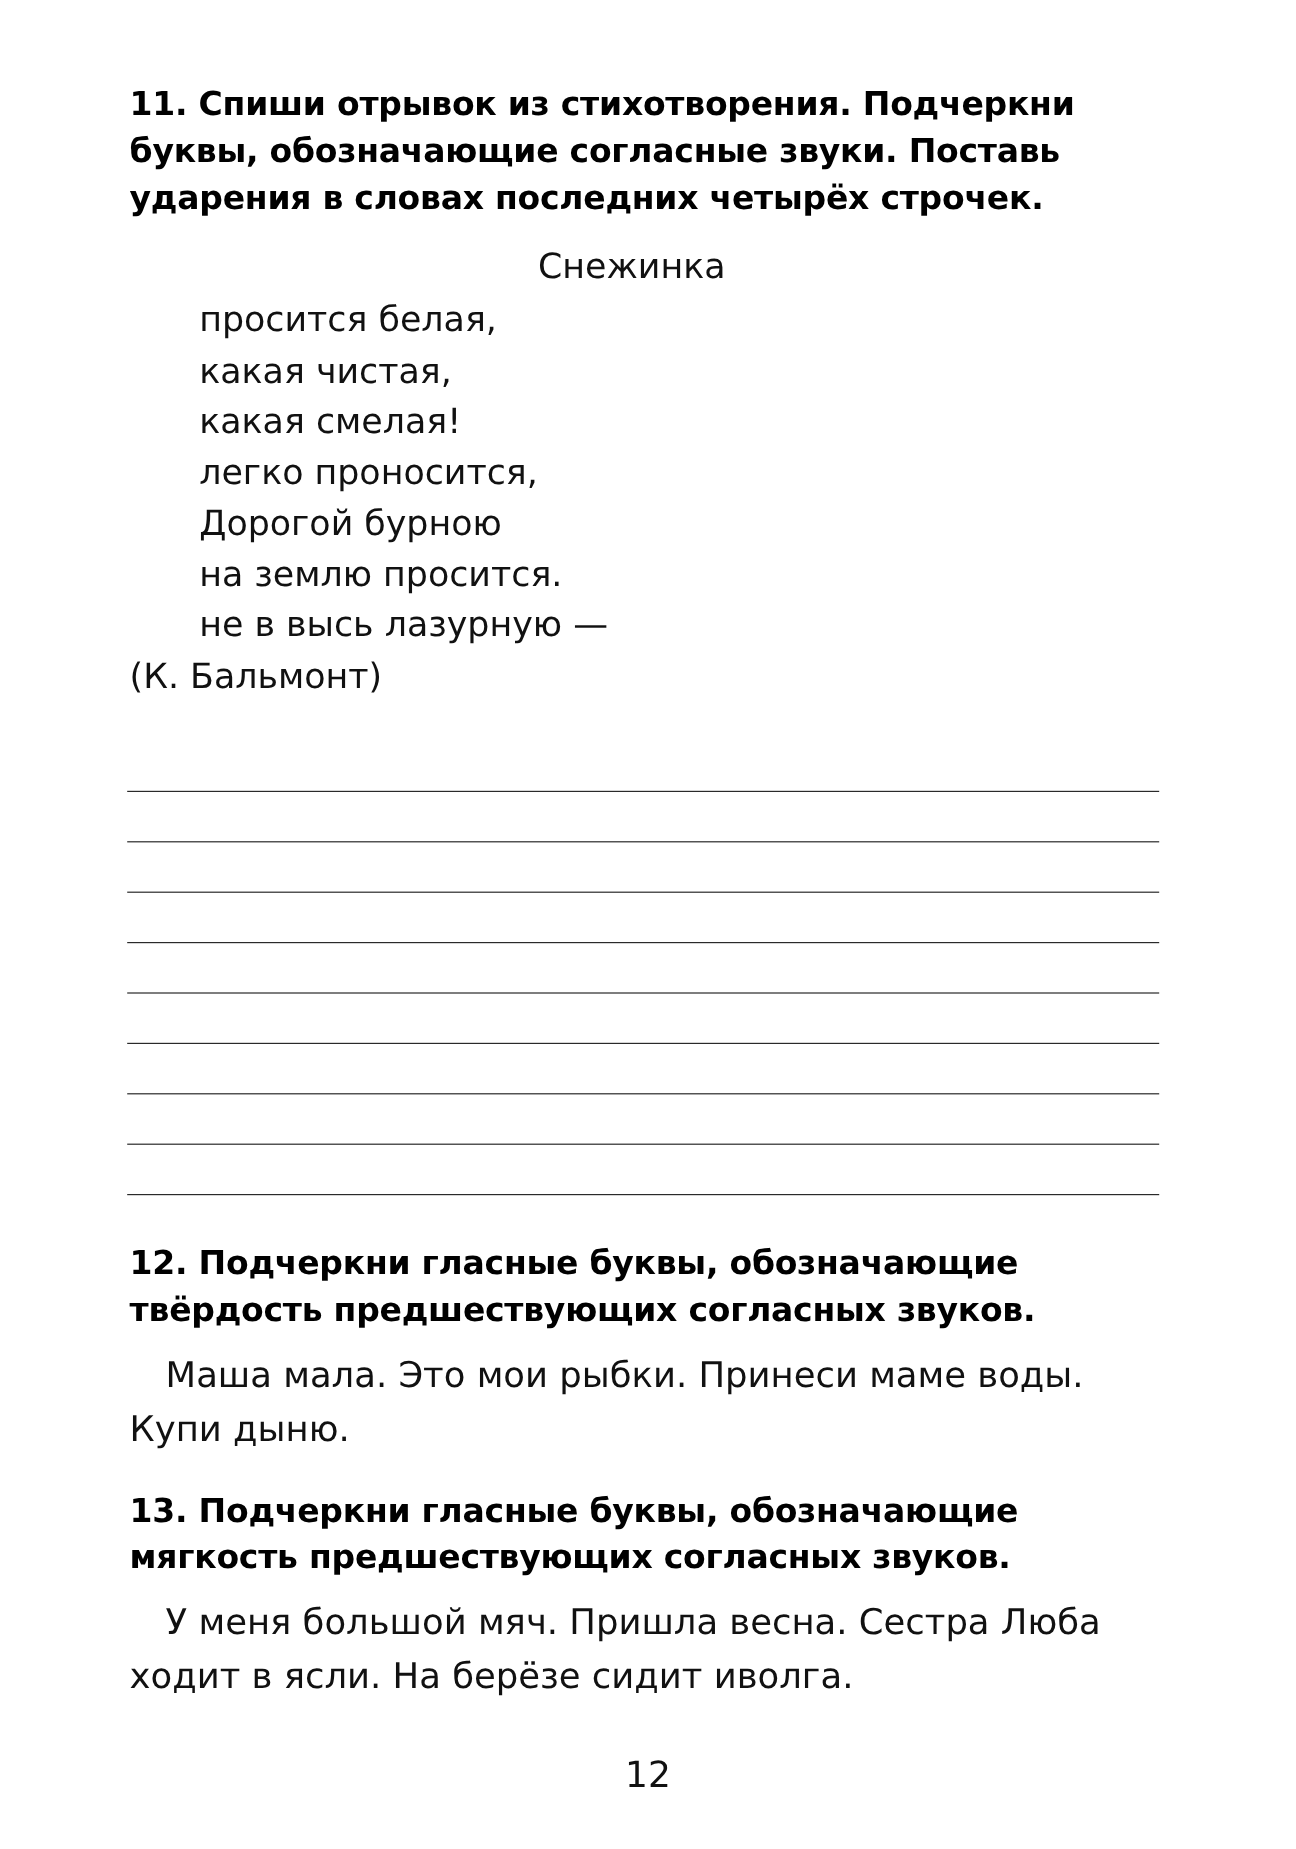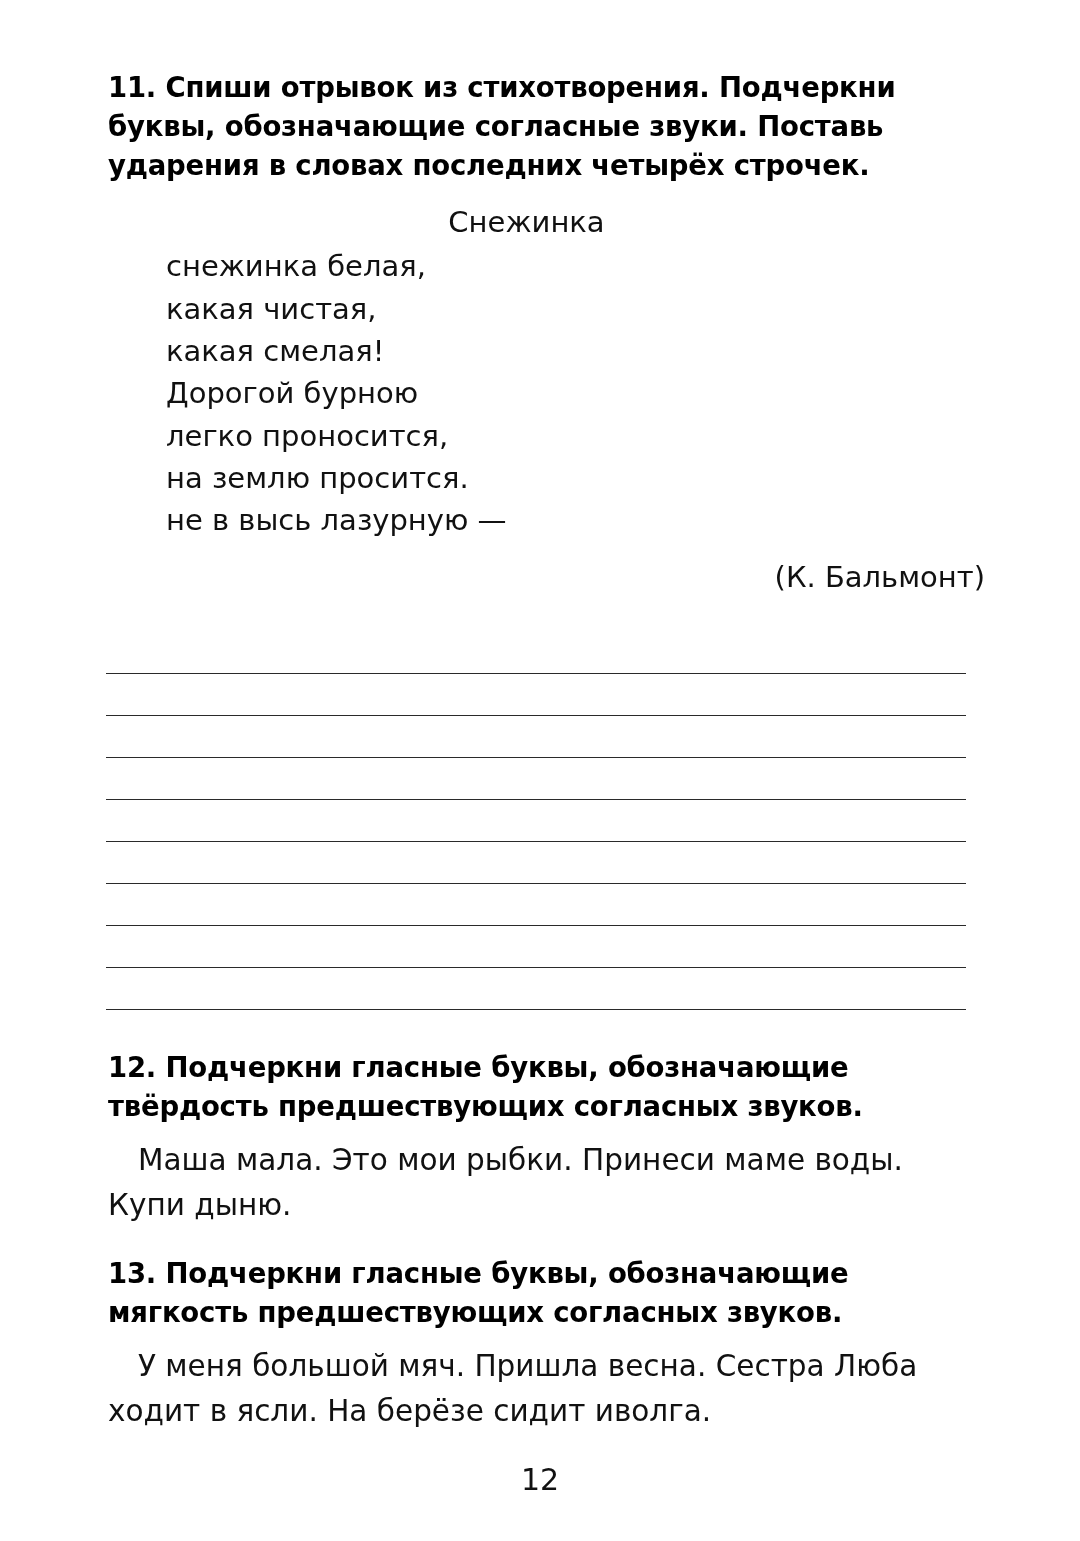--- a/index.html
+++ b/index.html
@@ -46,22 +46,20 @@
     margin-left: -40px;
     margin-bottom: 2px;
   }
   .poem-lines {
     margin-left: 58px;
   }
   .poem-line {
     white-space: pre;
   }
   .poem-author {
-    text-align: right;
-    margin-top: 14px;
     margin-right: 0px;
     font-size: 29px;
   }
 
   
   .rules {
     margin-top: 34px;
     margin-left: -2px;
     width: 860px;
   }
@@ -98,25 +96,25 @@
 <body>
 
 <div class="page">
 
   <div class="section" style="margin-top:0;">
     <p class="task-heading" id="ex11-heading">11. Спиши отрывок из стихотворения. Подчеркни буквы, обозначающие согласные звуки. Поставь ударения в словах последних четырёх строчек.</p>
 
     <div class="poem">
       <div class="poem-title">Снежинка</div>
       <div class="poem-lines">
-        <div class="poem-line">снежинка белая,</div>
+        <div class="poem-line">просится белая,</div>
         <div class="poem-line">какая чистая,</div>
         <div class="poem-line">какая смелая!</div>
+        <div class="poem-line">легко проносится,</div>
         <div class="poem-line">Дорогой бурною</div>
-        <div class="poem-line">легко проносится,</div>
         <div class="poem-line">на землю просится.</div>
         <div class="poem-line">не в высь лазурную —</div>
       </div>
       <div class="poem-author">(К. Бальмонт)</div>
     </div>
 
     <div class="rules">
       <div class="rule-line"></div>
       <div class="rule-line"></div>
       <div class="rule-line"></div>

